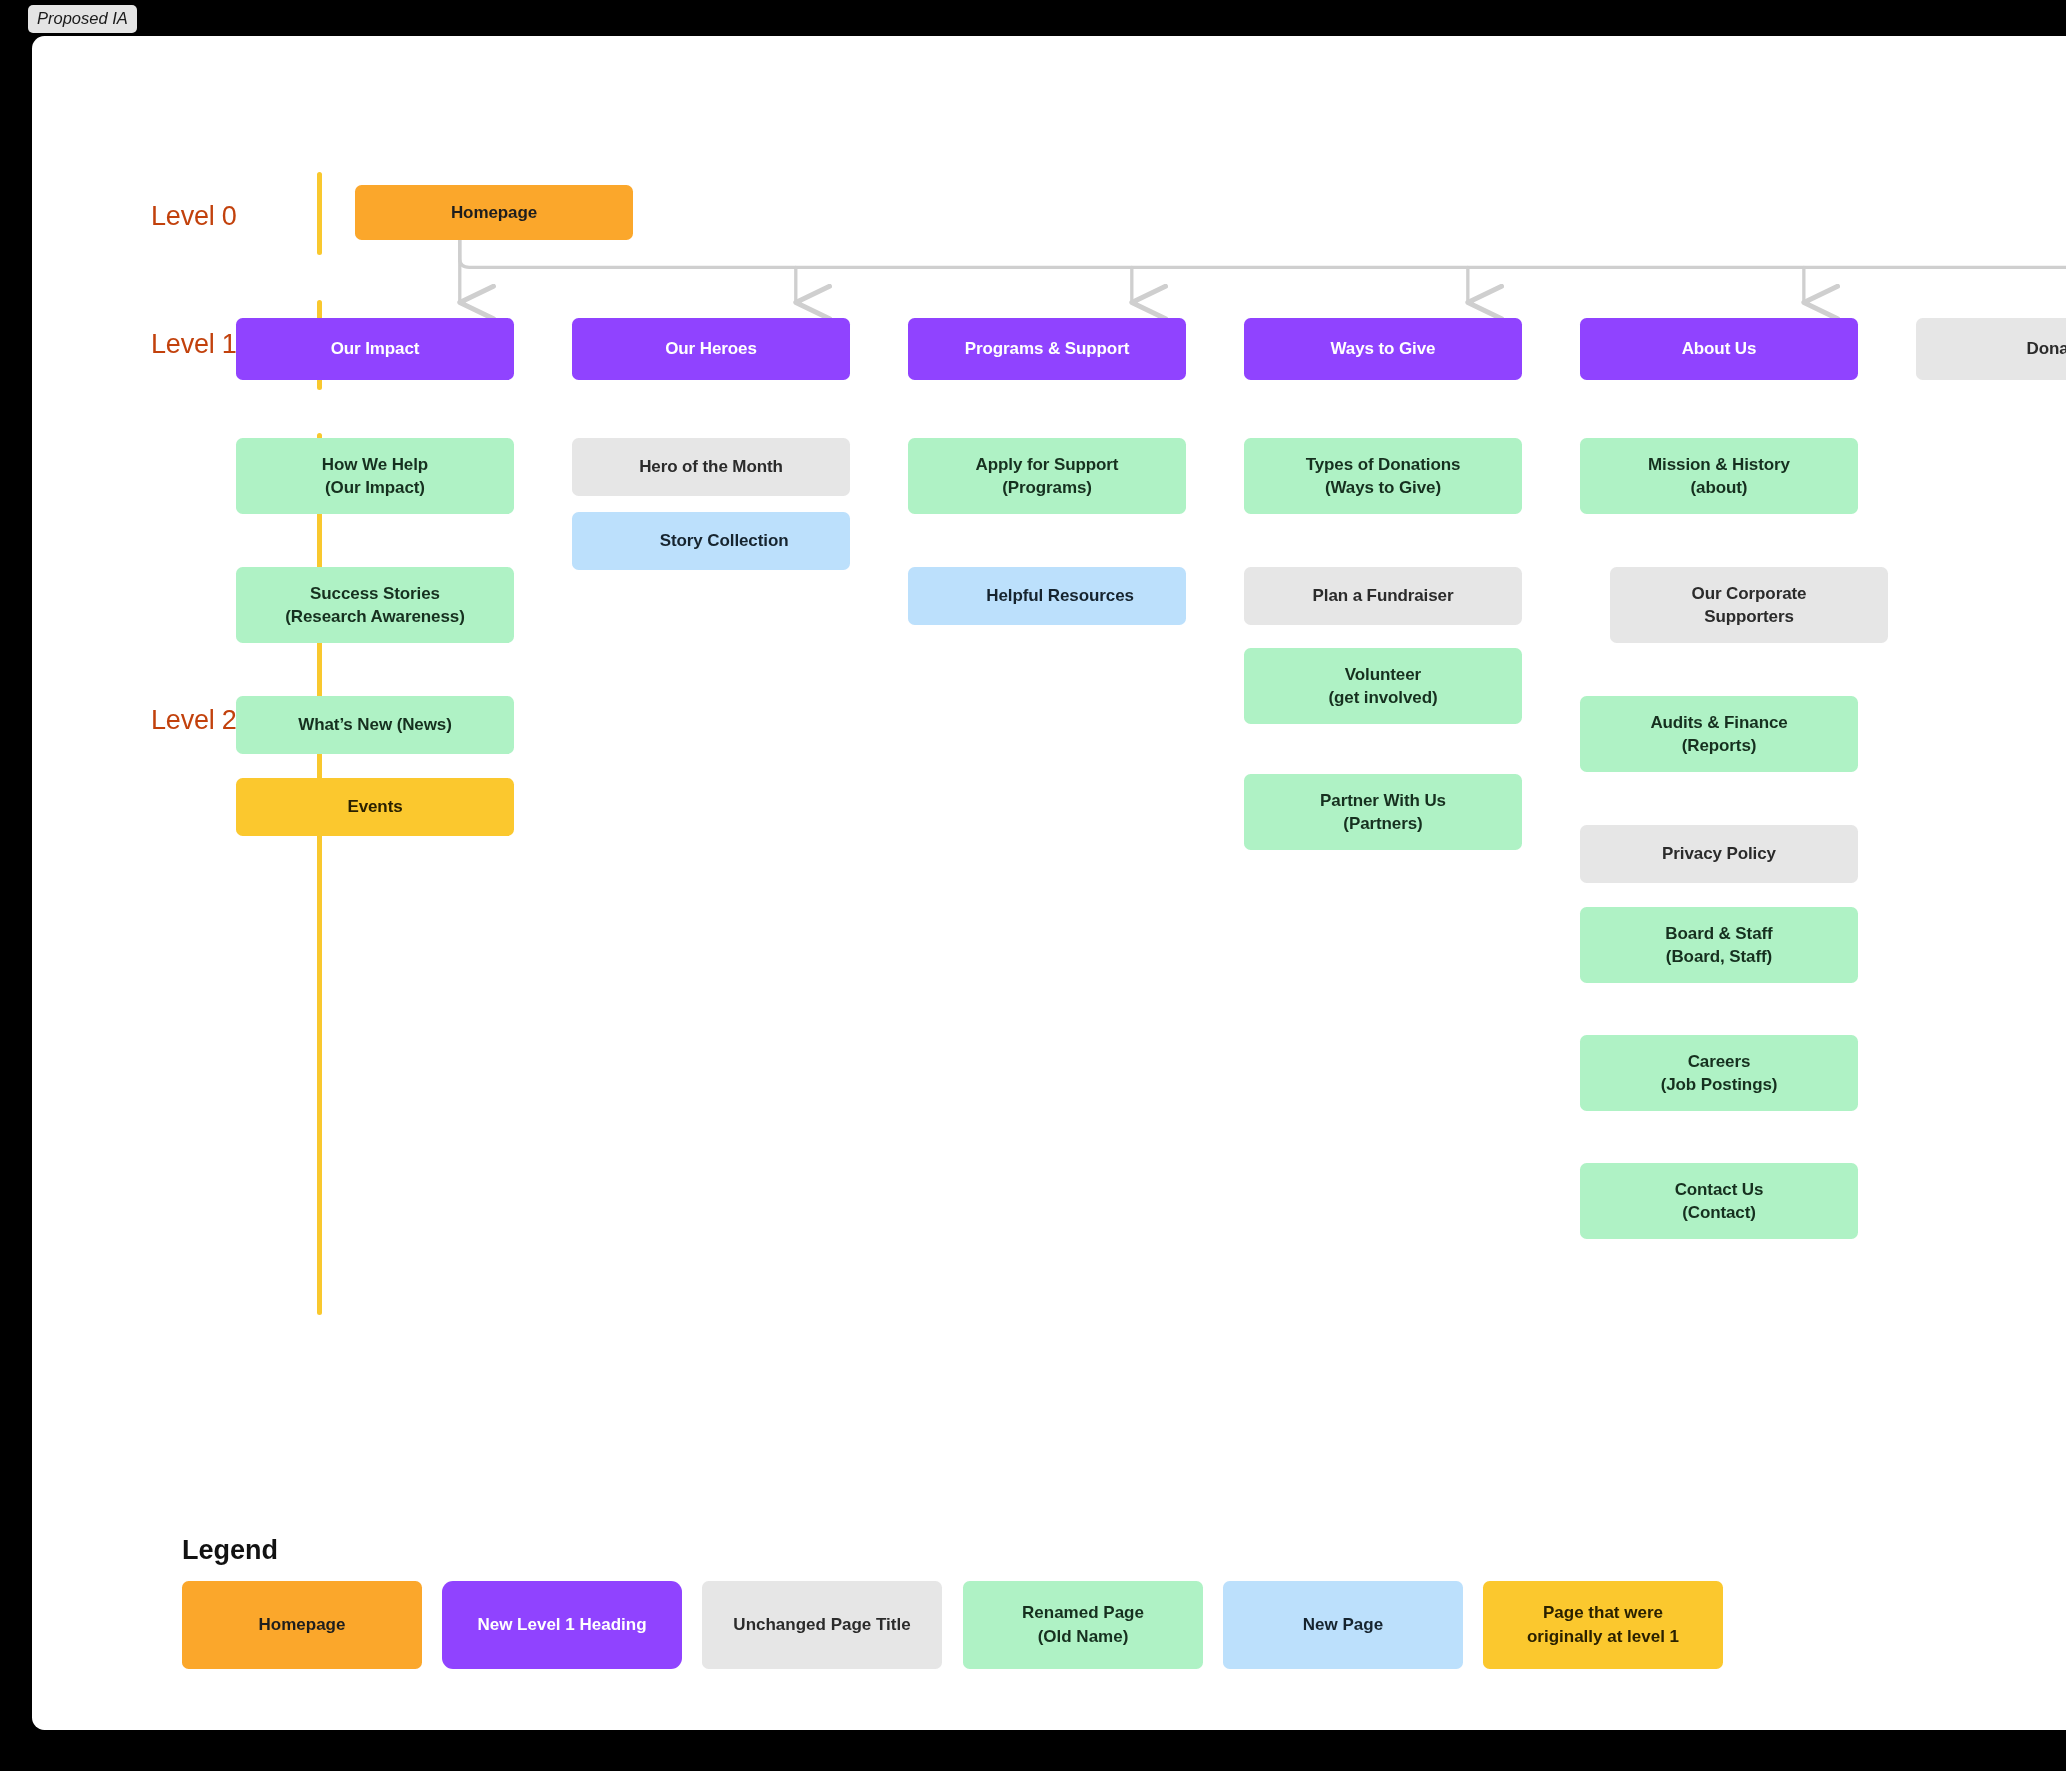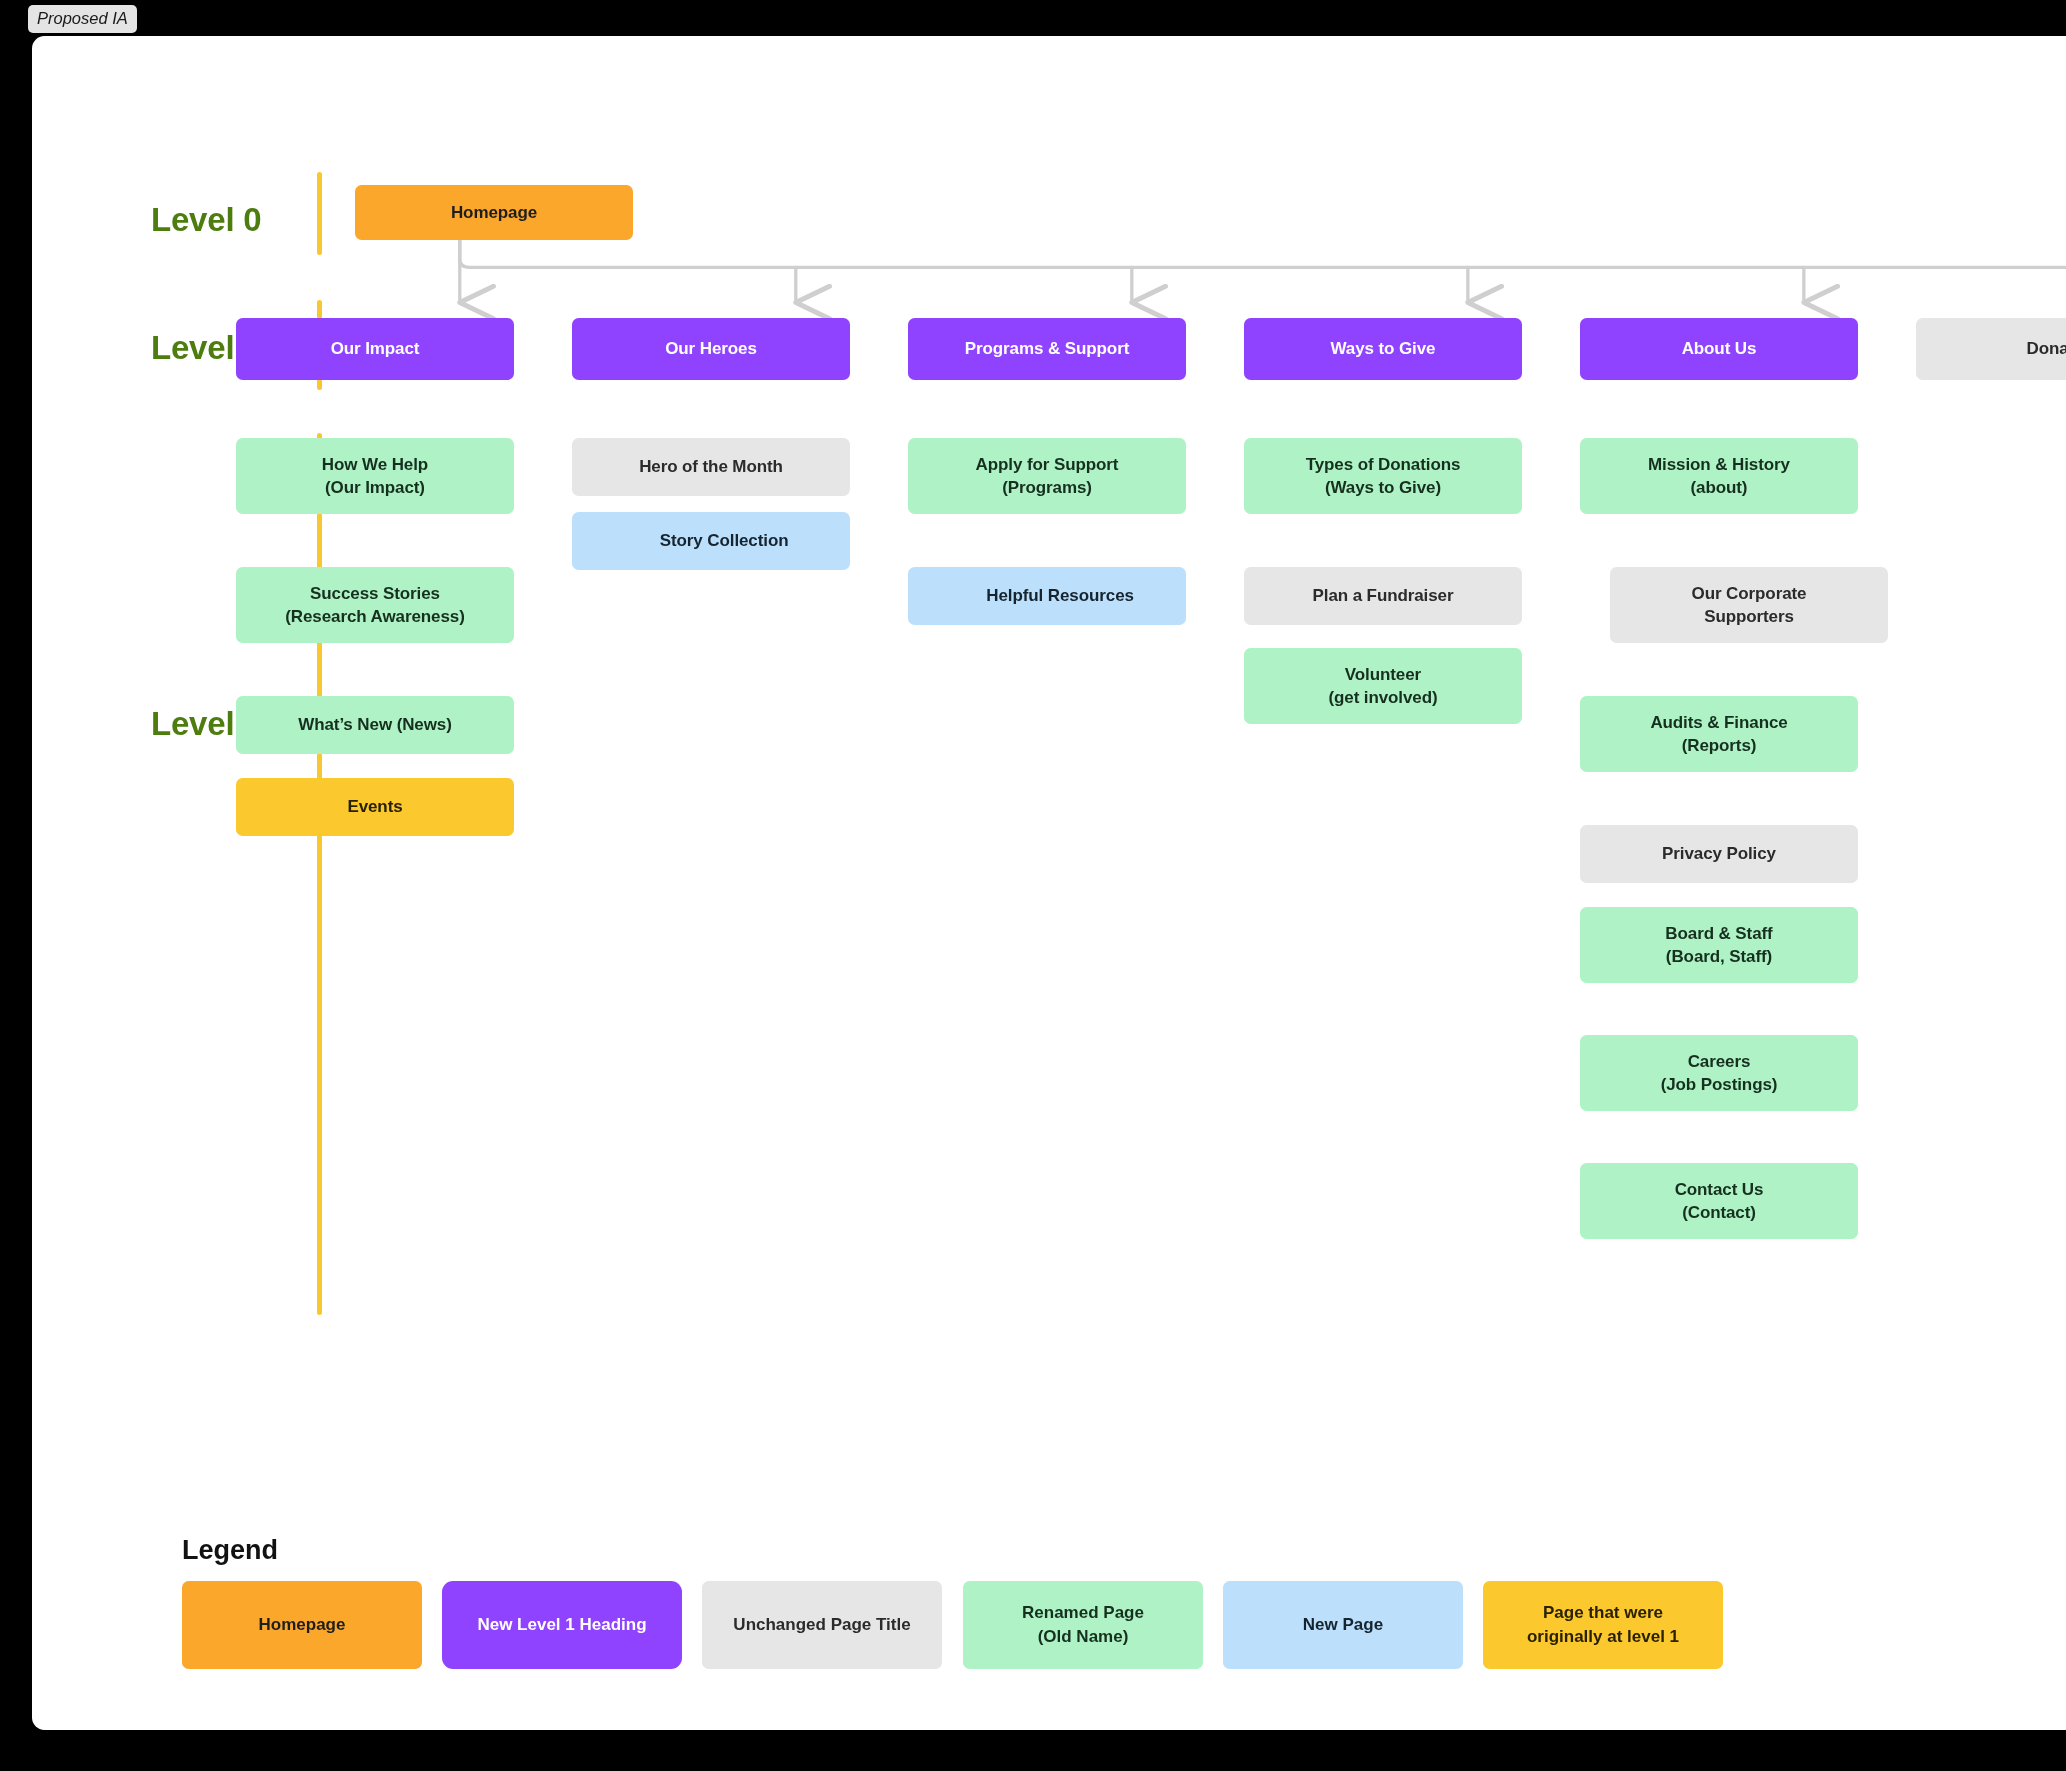--- a/index.html
+++ b/index.html
@@ -42,23 +42,23 @@
     width: 2298px;
     height: 1694px;
     background: #FFFFFF;
     border-radius: 12.4px;
     overflow: hidden;
   }
 
   
   .level-label {
     position: absolute;
-    font-size: 33px;
-    font-weight: 700;
-    color: #4d7c0f;
+    font-size: 27px;
+    font-weight: 400;
+    color: #c2410c;
     letter-spacing: -0.2px;
     white-space: nowrap;
     font-family: "Liberation Sans", sans-serif;
   }
 
   
   .rail {
     position: absolute;
     width: 5.4px;
     border-radius: 2.9px;
@@ -220,20 +220,24 @@
       <span>Types of Donations
 (Ways to Give)</span>
     </div>
     <div class="node t-unchanged" style="left:1212px; top:531px; width:278px; height:58px;">
       <span>Plan a Fundraiser</span>
     </div>
     <div class="node t-renamed" style="left:1212px; top:612px; width:278px; height:76px;">
       <span>Volunteer
 (get involved)</span>
     </div>
+    <div class="node t-renamed" style="left:1212px; top:738px; width:278px; height:76px;">
+      <span>Partner With Us
+(Partners)</span>
+    </div>
 
     <div class="node t-renamed" style="left:1548px; top:402px; width:278px; height:76px;">
       <span>Mission &amp; History
 (about)</span>
     </div>
     <div class="node t-unchanged" style="left:1548px; top:531px; width:278px; height:76px;margin-left:30px;">
       <span>Our Corporate
 Supporters</span>
     </div>
     <div class="node t-renamed" style="left:1548px; top:660px; width:278px; height:76px;">

